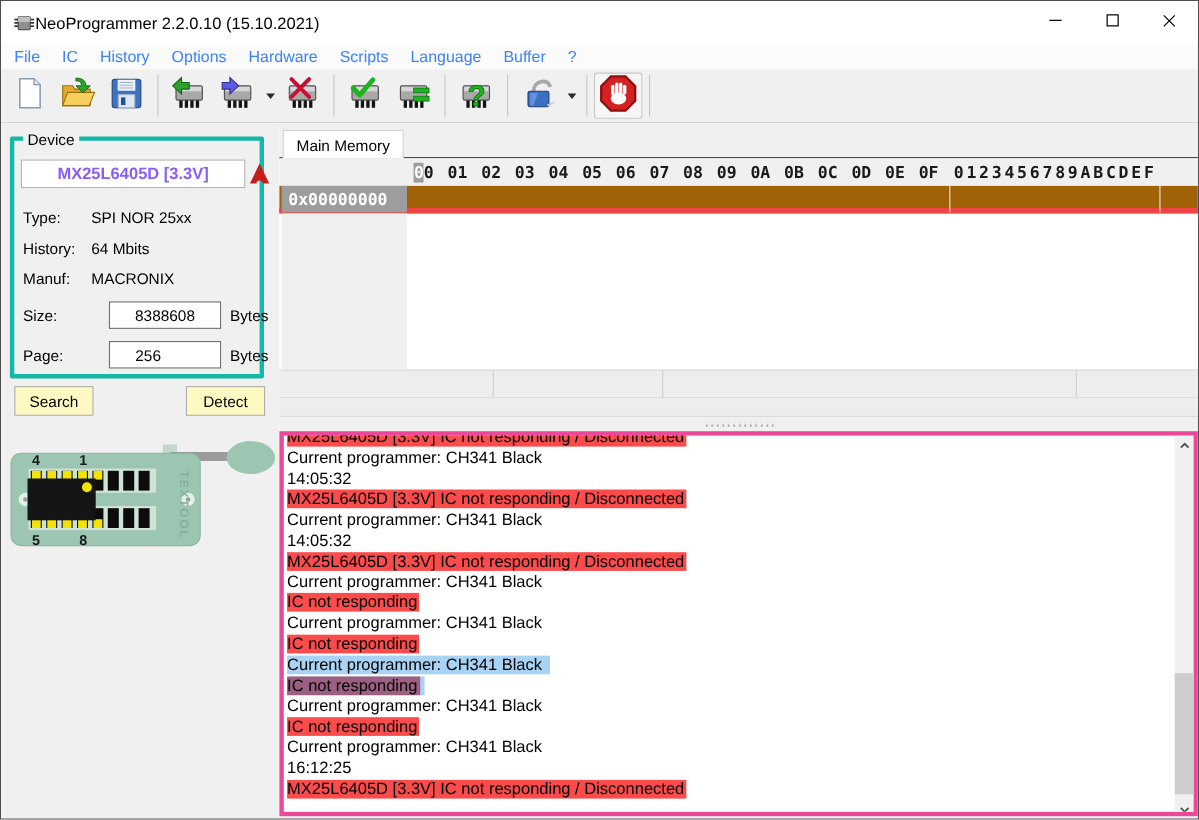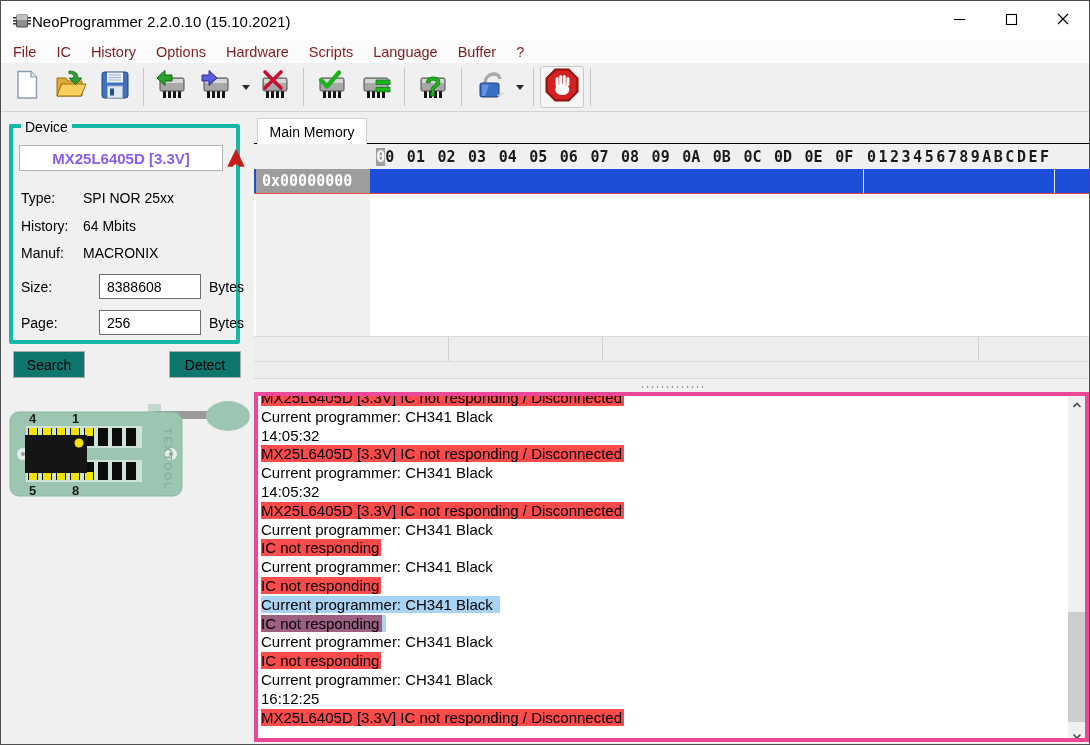--- a/index.html
+++ b/index.html
@@ -13,21 +13,21 @@
   .titlebar { position:absolute; left:0; top:0; width:1088px; height:40px; background:#fff;
               display:flex; align-items:center; }
   .app-icon { margin-left:11px; width:20px; height:20px; flex:none; }
   .title-text { margin-left:0; font-size:15px; color:#000; }
   .win-controls { position:absolute; right:0; top:0; height:40px; display:flex; }
   .win-btn { width:52px; height:40px; display:flex; align-items:center; justify-content:center; }
 
   
   .menubar { position:absolute; left:0; top:40px; width:1088px; height:22px; background:#fbfbfb;
              display:flex; align-items:center; padding-left:2px; }
-  .menu-item { padding:2px 10px; font-size:14.5px; color:#7f1d1d; }
+  .menu-item { padding:2px 10px; font-size:14.5px; color:#3b82f6; }
 
   
   .toolbar { position:absolute; left:0; top:62px; width:1088px; height:49px; background:#f0f0f0;
              border-bottom:1px solid #d2d2d2; display:flex; align-items:center; padding-left:4px; }
   .tb-btn { width:44px; height:42px; display:flex; align-items:center; justify-content:center;
             border:1px solid transparent; border-radius:3px; flex:none; }
   .tb-btn.framed { border-color:#c7c7c7; background:#f6f6f6; }
   .tb-dd { width:15px; height:42px; display:flex; align-items:center; justify-content:center; flex:none; }
   .dd-arrow { width:0; height:0; border-left:4px solid transparent; border-right:4px solid transparent;
               border-top:5px solid #2b2b2b; }
@@ -45,45 +45,45 @@
   .pdf-btn { position:absolute; left:213px; top:20px; width:20px; height:20px; }
   .dev-row { position:absolute; left:8px; width:215px; height:18px; font-size:14px; color:#000000; }
   .dev-row .lbl { position:absolute; left:0; }
   .dev-row .val { position:absolute; left:62px; }
   .row-type { top:62px; } .row-bits { top:90px; } .row-manuf { top:117px; }
   .input-row { position:absolute; left:8px; width:220px; height:25px; font-size:14px; }
   .row-size { top:146px; } .row-page { top:182px; }
   .input-row .lbl { position:absolute; left:0; top:5px; }
   .input-row input { position:absolute; left:78px; top:0; width:102px; height:25px;
                      border:1px solid #6e6e6e; font-family:"Liberation Sans",sans-serif;
-                     font-size:14px; padding:0 7px; color:#000; background:#fff; }
+                     font-size:14px; padding:0 23px; color:#000; background:#fff; }
   .input-row .unit { position:absolute; left:188px; top:5px; }
-  .panel-btn { position:absolute; top:239px; width:72px; height:27px; background:#0f766e;
+  .panel-btn { position:absolute; top:239px; width:72px; height:27px; background:#fef9c3;
                border:1px solid #adadad; font-size:14px; color:#000;
                display:flex; align-items:center; justify-content:center; }
   .btn-search { left:12px; } .btn-detect { left:168px; }
   .socket { position:absolute; left:7px; top:287px; }
 
   
   .main-panel { position:absolute; left:253px; top:111px; width:835px; height:632px; background:#f0f0f0; }
   .tabstrip { position:absolute; left:0; top:6px; width:835px; height:26px; border-bottom:1px solid #000000; }
   .tab { position:absolute; left:3px; top:0; width:110px; height:26px; background:#fff;
          border:1px solid #d0d0d0; border-bottom:none; display:flex; align-items:center;
          justify-content:center; font-size:14px; color:#000; }
 
   .hex-panel { position:absolute; left:0; top:32px; width:835px; height:192px; background:#fff; }
   .hex-header { position:absolute; left:0; top:0; width:835px; height:25px; background:#f0f0f0;
                 font-family:"DejaVu Sans Mono",monospace; font-weight:bold; font-size:15px; color:#1a1a1a; }
   .hex-cols { position:absolute; left:116px; top:0; height:25px; display:flex; align-items:center; }
   .hex-col { width:30.6px; text-align:center; }
   .hdr-cursor { background:#9d9d9d; color:#fff; }
   .ascii-header { position:absolute; left:613px; top:0; height:25px; display:flex; align-items:center;
                   letter-spacing:2.5px; }
-  .hex-row { position:absolute; left:0; top:25px; width:835px; height:25px; background:#1d4ed8;
-             border-bottom:1px solid #ef4444; }
+  .hex-row { position:absolute; left:0; top:25px; width:835px; height:25px; background:#a16207;
+             border-bottom:5px solid #ef4444; }
   .addr-cell { position:absolute; left:2px; top:0; width:114px; height:24px; background:var(--address-bg,#9d9d9d);
                color:#fff; font-family:"DejaVu Sans Mono",monospace; font-weight:bold; font-size:15px;
                display:flex; align-items:center; padding-left:6px; }
   .row-ascii-sep { position:absolute; left:609px; top:0; width:1px; height:24px; background:#e6e6e6; }
   .row-end-sep { position:absolute; left:800px; top:0; width:1px; height:24px; background:#e6e6e6; }
   .gutter-rest { position:absolute; left:2px; top:50px; width:114px; height:142px; background:#f0f0f0; }
 
   .status-strip1 { position:absolute; left:0; top:224px; width:835px; height:26px; background:#ededed;
                    border-top:1px solid #dadada; border-bottom:1px solid #dadada; }
   .ss-sep { position:absolute; top:0; width:1px; height:24px; background:#cfcfcf; }

